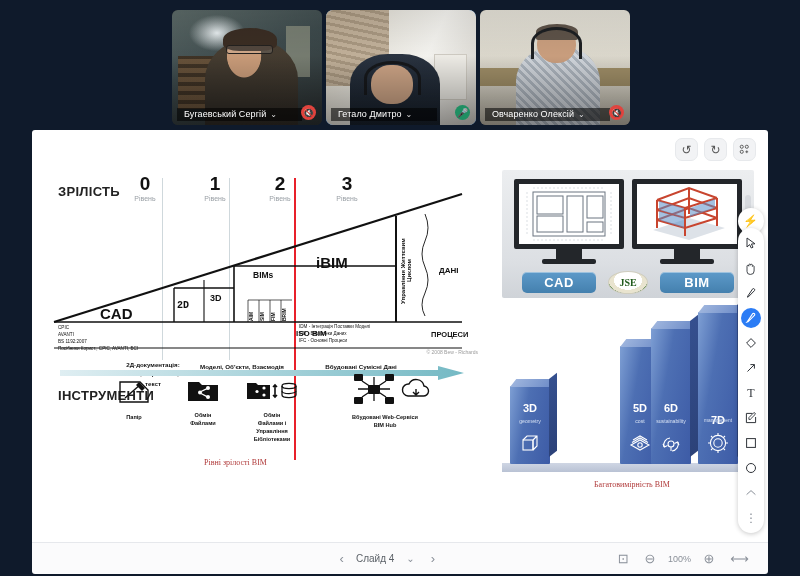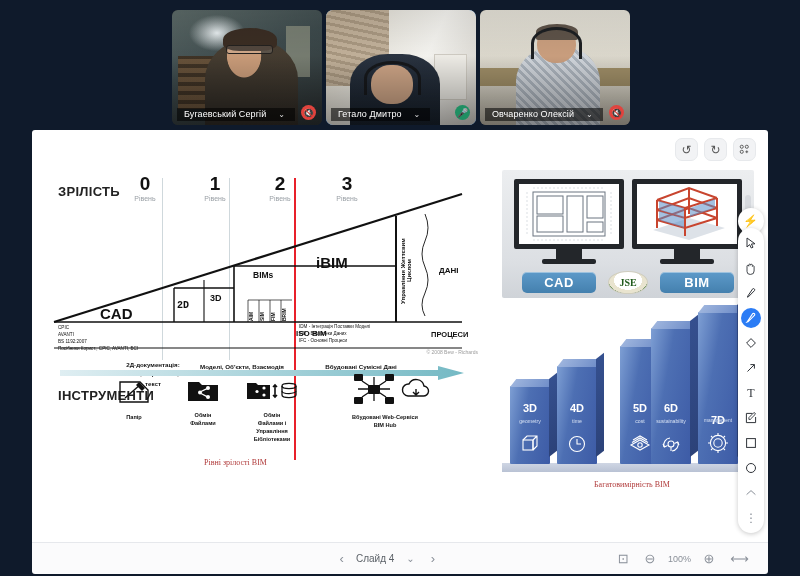--- a/index.html
+++ b/index.html
@@ -63,22 +63,22 @@
   .t3 .head { position:absolute; left:38%; top:14%; width:26%; height:32%;
       background:#c89d7d; border-radius:48%; }
   .t3 .hair { position:absolute; left:37%; top:12%; width:28%; height:14%;
       background:#5d5248; border-radius:50% 50% 10% 10%; }
   .t3 .phones { position:absolute; left:34%; top:15%; width:34%; height:28%;
       border:3px solid #1c1f22; border-bottom:none; border-radius:50% 50% 0 0; }
   .tile-shade { position:absolute; inset:0;
       background: linear-gradient(180deg, rgba(0,0,0,.08) 0%, rgba(0,0,0,0) 40%, rgba(0,0,0,.38) 100%); }
   .name-chip {
     position: absolute; left: 5px; bottom: 4px;
-    display: flex; align-items: center; gap: 12px;
-    padding: 1px 10px 2px 7px; border-radius: 0;
+    display: flex; align-items: center; gap: 4px;
+    padding: 1px 25px 2px 7px; border-radius: 0;
     background: rgba(0,0,0,.55); color:#fff;
     font-size: 9px; letter-spacing:.1px; white-space: nowrap;
   }
   .name-chip .caret { font-size: 8px; opacity:.85; }
   .mic-badge {
     position:absolute; right:6px; bottom:5px;
     width:15px; height:15px; border-radius:50%;
     display:flex; align-items:center; justify-content:center;
     font-size:9px; color:#fff;
   }
@@ -490,34 +490,20 @@
         <div class="dicon" style="top:48px;">
           <svg width="20" height="20" viewBox="0 0 20 20">
               <g stroke="#fff" stroke-width="1.1" fill="none">
             <rect x="3" y="6" width="10" height="10"></rect>
                 <path d="M3 6 L7 2 h10 v10 l-4 4 M13 6 L17 2 M13 16 v-10"></path>
               </g>
             </svg>
         </div>
       </div>
 
-      <div class="bar" style="left:55px; height:98px;">
-        <div class="top"></div>
-          <div class="side"></div>
-        <div class="dlabel" style="top:36px;">4D</div>
-        <div class="dsub" style="top:52px;">time</div>
-        <div class="dicon" style="top:68px;">
-          <svg width="20" height="20" viewBox="0 0 20 20">
-              <g stroke="#fff" stroke-width="1.1" fill="none">
-            <circle cx="10" cy="10" r="7.5"></circle>
-                <path d="M10 5 V10 H14"></path>
-              </g>
-            </svg>
-        </div>
-      </div>
 
       <div class="bar" style="left:118px; height:118px;padding-left:32px;">
         <div class="top"></div>
           <div class="side"></div>
         <div class="dlabel" style="top:56px;">5D</div>
         <div class="dsub" style="top:72px;">cost</div>
         <div class="dicon" style="top:88px;">
           <svg width="22" height="18" viewBox="0 0 22 18">
               <g stroke="#fff" stroke-width="1.1" fill="none">
             <path d="M2 11 L11 6 L20 11 L11 16 Z"></path>

